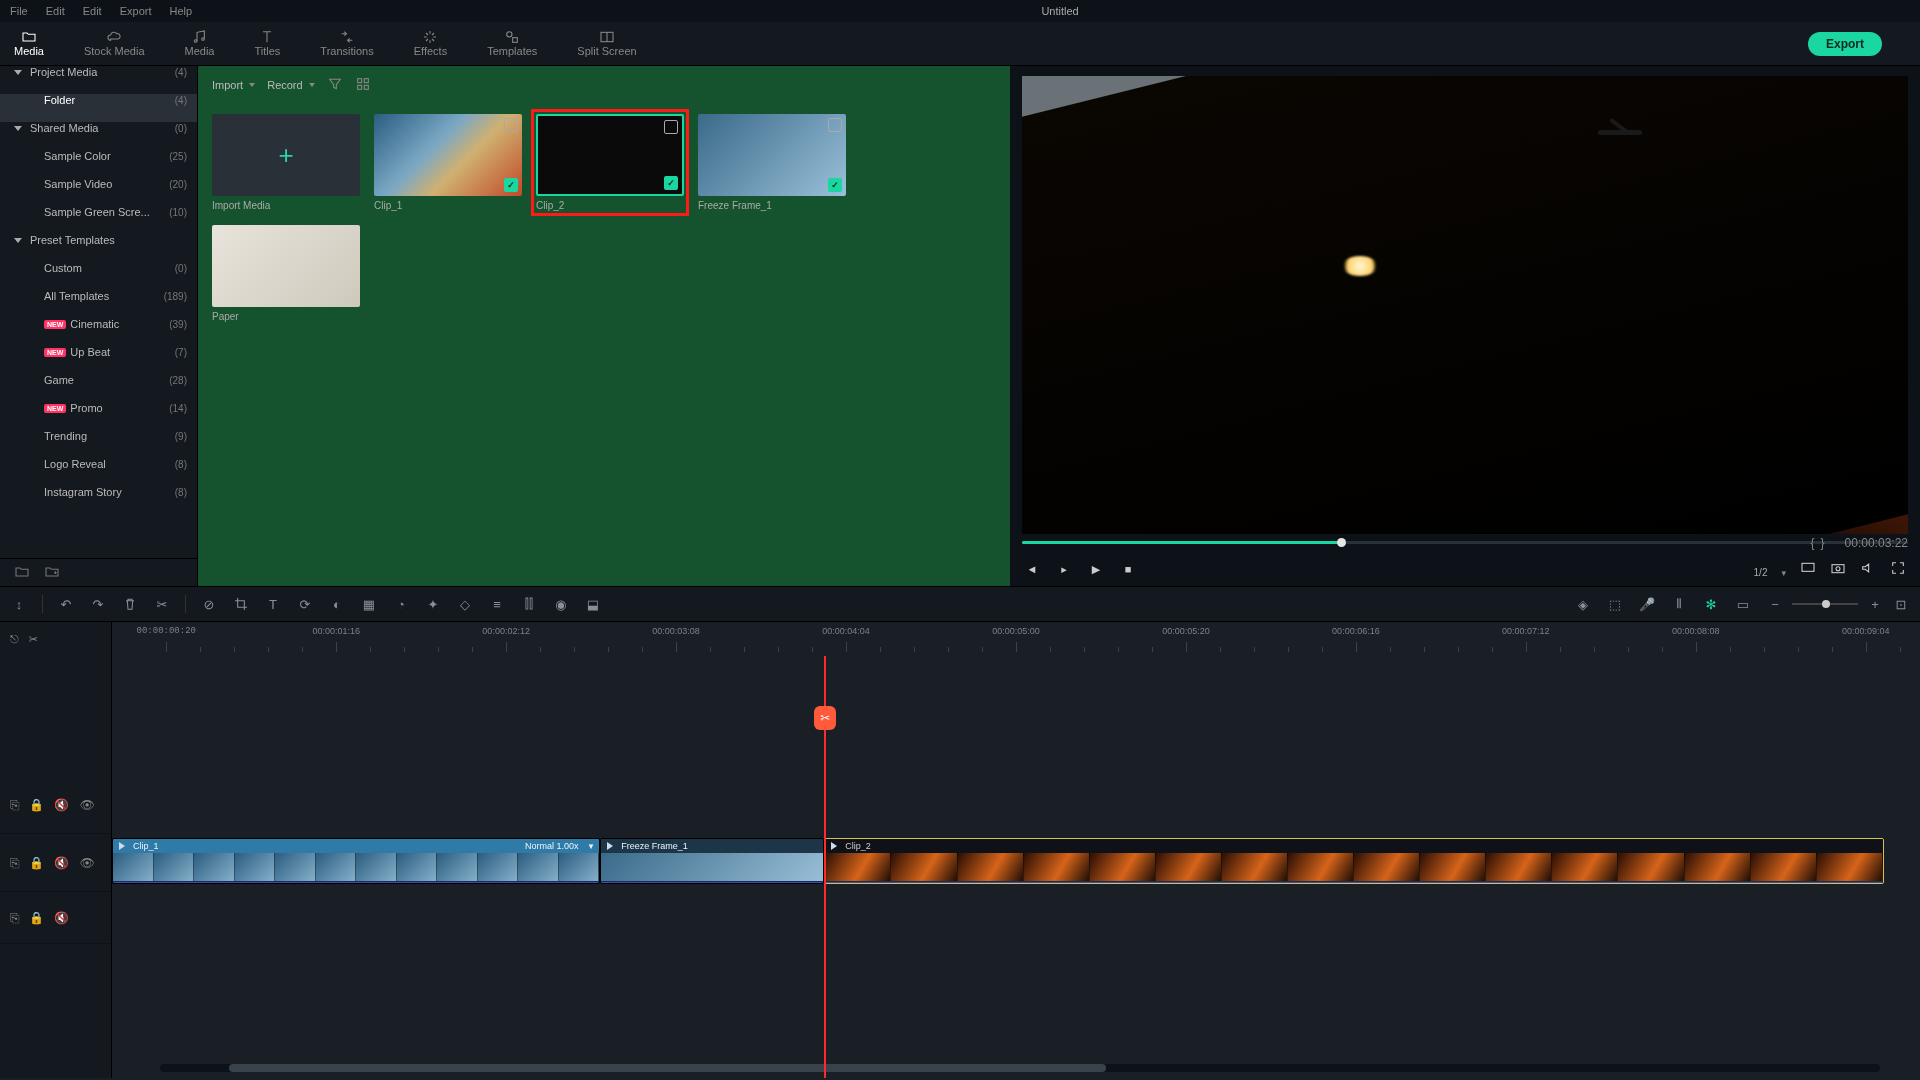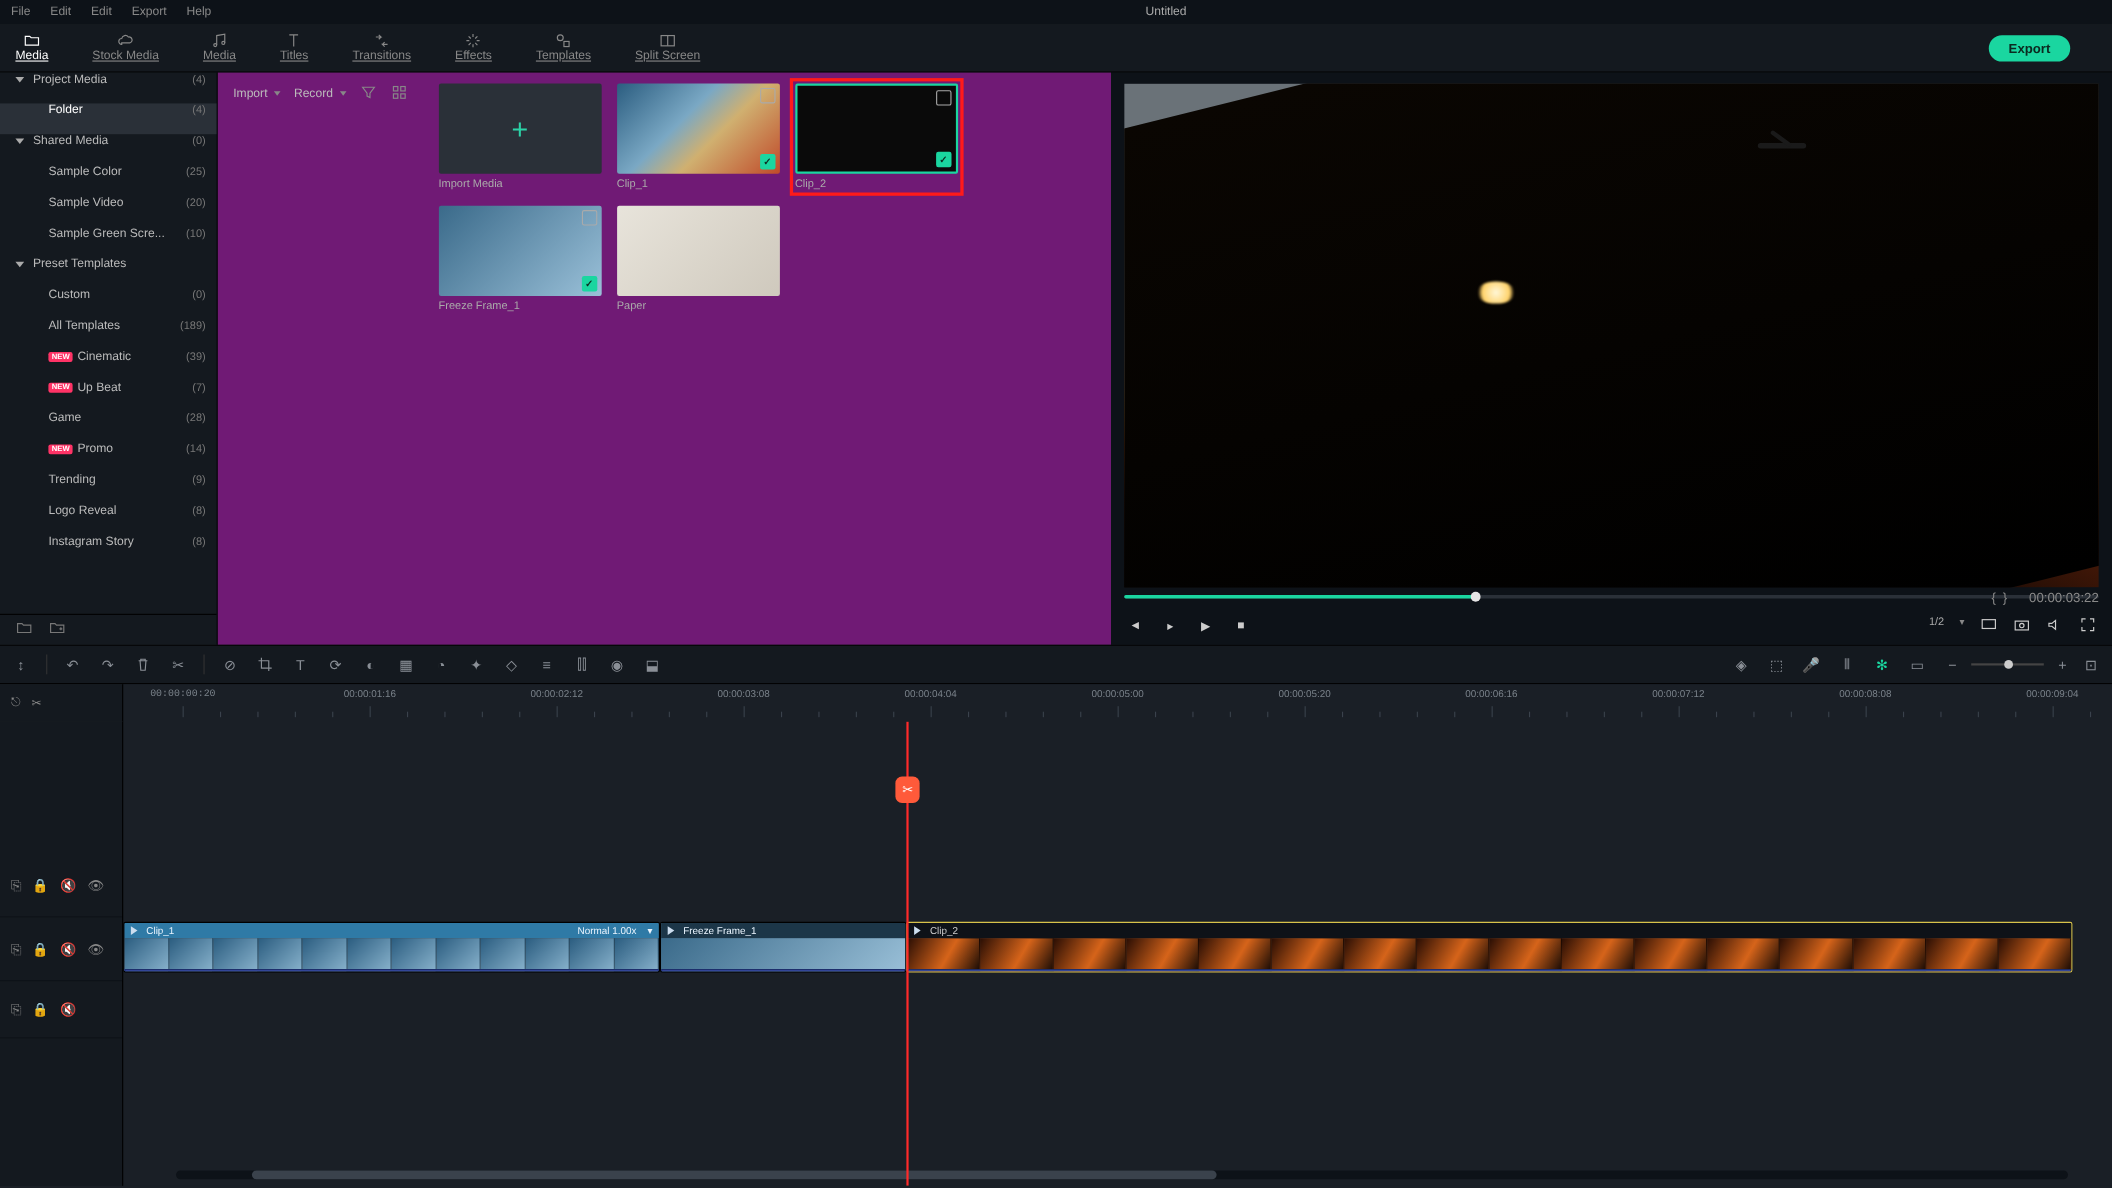--- a/index.html
+++ b/index.html
@@ -8,42 +8,42 @@
 
 .menubar { height: 22px; background: #0d1218; display: flex; align-items: center; padding: 0 10px; gap: 18px; color: #888; font-size: 11px; }
 .menubar .spacer { flex: 1; }
 .menubar .proj-title { color: #aaa; }
 
 
 .tabstrip { height: 44px; background: #14191f; display: flex; align-items: center; padding: 0 8px; gap: 28px; border-bottom: 1px solid #000; }
 .tab { display: flex; flex-direction: column; align-items: center; gap: 1px; color: #888; cursor: pointer; padding: 4px 6px; }
 .tab.active { color: #fff; }
 .tab .tab-ico { width: 18px; height: 14px; display: flex; align-items: center; justify-content: center; }
-.tab .tab-lbl { font-size: 11px; text-decoration: underline; }
+.tab .tab-lbl { font-size: 11px; }
 .tabstrip .spacer { flex: 1; }
 .export-btn { background: #1ad6a0; color: #0b2a20; border: none; border-radius: 14px; padding: 5px 18px; font-size: 12px; font-weight: 600; cursor: pointer; margin-right:30px; }
 
 
 .mainrow { display: flex; height: 520px; }
 
 
 .sidebar { width: 198px; background: #14191f; border-right: 1px solid #000; display: flex; flex-direction: column; overflow: hidden; }
 .side-item { display: flex; align-items: center; height: 28px; padding: 0 10px 16px 22px; cursor: pointer; position: relative; }
 .side-item.top { padding-left: 30px; font-weight: 500; }
 .side-item .chev { position: absolute; left: 14px; width: 0; height: 0; border-left: 4px solid transparent; border-right: 4px solid transparent; border-top: 5px solid #aaa; }
 .side-item .lbl { flex: 1; color: #bbb; }
 .side-item .cnt { color: #777; font-size: 10px; }
 .side-item.sel { background: #2a3038; }
 .side-item.sel .lbl { color: #fff; }
 .side-item.child { padding-left: 44px; }
 .badge-new { background: #ff3366; color: #fff; font-size: 7px; padding: 1px 3px; border-radius: 2px; margin-right: 4px; font-weight: 700; }
 .side-bottom { height: 28px; display: flex; align-items: center; gap: 14px; padding: 0 14px; border-top: 1px solid #000; color: #777; }
 
 
-.mediapanel { flex: 1; background: #701a75; display: flex; flex-direction: row; position: relative; min-width:0;}
+.mediapanel { flex: 1; background: #14532d; display: flex; flex-direction: column; position: relative; min-width:0;}
 .media-toolbar { height: 38px; display: flex; align-items: center; padding: 0 14px; gap: 12px; }
 .mt-btn { display: flex; align-items: center; gap: 6px; color: #bbb; cursor: pointer; }
 .mt-btn .dd { width: 0; height: 0; border-left: 3px solid transparent; border-right: 3px solid transparent; border-top: 4px solid #888; }
 .search-wrap { display: flex; align-items: center; gap: 6px; flex: 1; margin-left: 8px; }
 .search-wrap input { background: transparent; border: none; color: #ccc; outline: none; width: 180px; font-size: 11px; }
 .media-toolbar .rico { color: #888; cursor: pointer; }
 .media-grid { padding: 10px 14px; display: flex; flex-wrap: wrap; gap: 14px; align-content: flex-start; }
 .mcard { width: 148px; }
 .mthumb { width: 148px; height: 82px; background: #2a3038; border-radius: 2px; position: relative; overflow: hidden; }
 .mthumb.imp { display: flex; align-items: center; justify-content: center; }
@@ -74,21 +74,21 @@
 
 .preview-scrub { height: 18px; margin: 0 12px; position: relative; }
 .scrub-track { position: absolute; top: 7px; left: 0; right: 0; height: 3px; background: #2a3038; border-radius: 2px; }
 .scrub-fill { position: absolute; top: 7px; left: 0; height: 3px; background: #1ad6a0; border-radius: 2px; }
 .scrub-knob { position: absolute; top: 4px; width: 9px; height: 9px; background: #e6e6e6; border-radius: 50%; }
 .scrub-brackets { position: absolute; right: 0; top: 2px; color: #888; display: flex; gap: 6px; font-size: 12px; }
 
 .preview-ctrls { height: 34px; display: flex; align-items: center; padding: 0 14px; gap: 16px; color: #ccc; }
 .preview-ctrls .spacer { flex: 1; }
 .pc-btn { cursor: pointer; width: 16px; text-align: center; }
-.pc-right { display: flex; align-items: flex-start; gap: 14px; }
+.pc-right { display: flex; align-items: flex-end; gap: 14px; }
 .frame-count { font-size: 10px; color: #aaa; }
 
 
 .tl-toolbar { height: 36px; background: #14191f; border-top: 1px solid #000; border-bottom: 1px solid #000; display: flex; align-items: center; padding: 0 10px; gap: 14px; color: #8a8f96; }
 .tl-toolbar .tico { width: 18px; height: 18px; display: flex; align-items: center; justify-content: center; cursor: pointer; font-size: 13px; }
 .tl-toolbar .sep { width: 1px; height: 18px; background: #333; }
 .tl-toolbar .spacer { flex: 1; }
 .tl-zoom { display: flex; align-items: center; gap: 8px; }
 .tl-zoom .zline { width: 66px; height: 2px; background: #444; position: relative; }
 .tl-zoom .zline::after { content: ""; position: absolute; left: 30px; top: -3px; width: 8px; height: 8px; border-radius: 50%; background: #ccc; }

